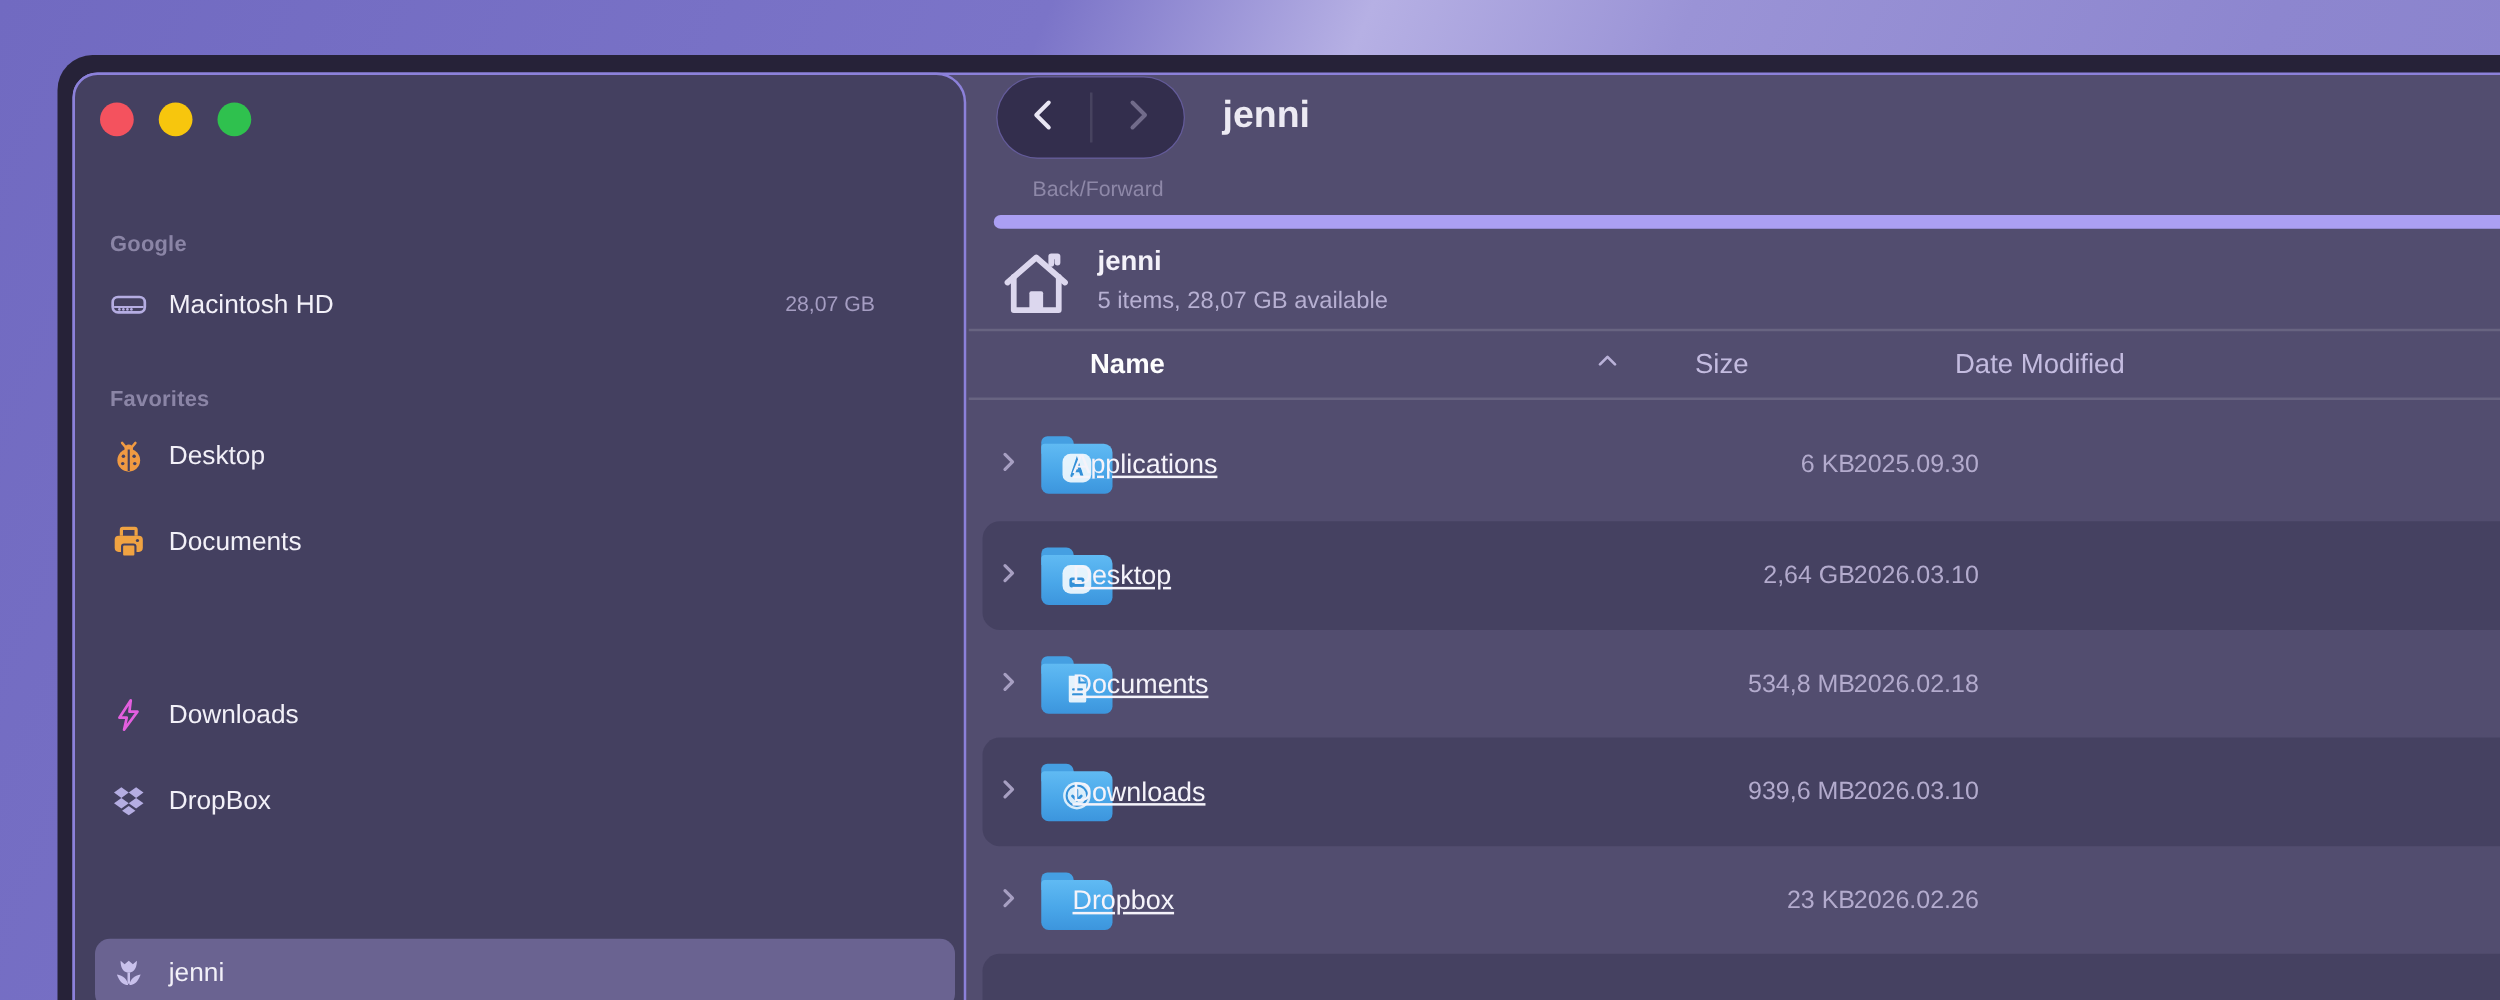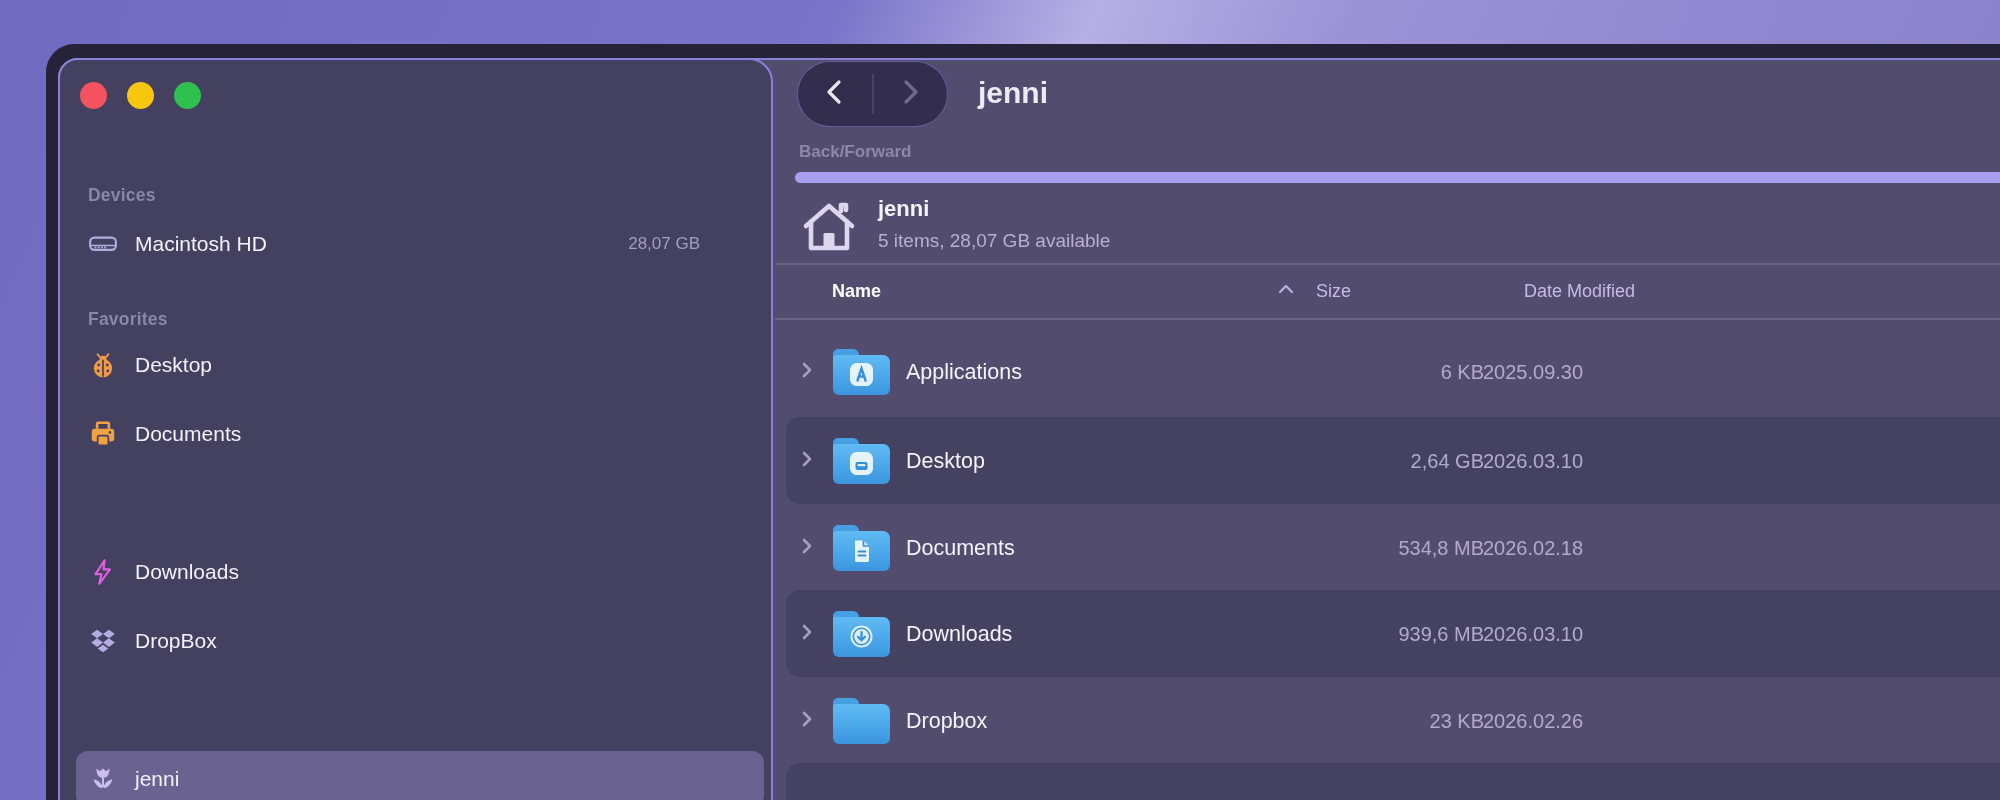--- a/index.html
+++ b/index.html
@@ -30,40 +30,40 @@
   .side-row .detail { position:absolute; right:64px; top:50%; transform:translateY(-50%); color:#a59dc2; font-size:17px; }
   .side-row.selected { background:#6a6391; border-radius:12px; }
 
   
   .nav-pill { position:absolute; left:797px; top:61px; width:151px; height:66px; border-radius:33px;
     background:#332e4d; border:1.5px solid rgba(140,129,218,.55); }
   .nav-pill .sep { position:absolute; left:74px; top:12px; bottom:12px; width:1.5px; background:rgba(255,255,255,.10); }
   .nav-btn { position:absolute; top:0; width:74px; height:100%; display:flex; align-items:center; justify-content:center; }
   .nav-btn.back { left:0; } .nav-btn.fwd { right:0; }
   .win-title { position:absolute; left:978px; top:94px; transform:translateY(-54%); color:#eceaf3; font-size:30px; font-weight:bold; }
-  .bf-label { position:absolute; left:799px; top:152px; transform:translateY(-50%); color:#8e88a8; font-size:17px;font-weight:bold; }
+  .bf-label { position:absolute; left:826px; top:152px; transform:translateY(-50%); color:#8e88a8; font-size:17px; }
   .progress-bar { position:absolute; left:795px; top:172px; width:1205px; height:11px; background:#ab9ff3; border-radius:6px 0 0 6px; }
 
   
   .home-ic { position:absolute; left:799px; top:198px; }
   .loc-name { position:absolute; left:878px; top:209px; transform:translateY(-50%); color:#f3f1f9; font-size:22px; font-weight:bold; }
   .loc-sum { position:absolute; left:878px; top:241px; transform:translateY(-50%); color:#b7b0d2; font-size:19px; }
 
   
   .hline { position:absolute; left:775px; right:0; height:1.5px; background:rgba(255,255,255,.13); }
-  .col-head { position:absolute; top:291px; transform:translateY(-50%); font-size:18px; color:#c4bce0; }
+  .col-head { position:absolute; top:291px; transform:translateY(-50%); font-size:22px; color:#c4bce0;margin-left:40px; }
   .col-head.name { left:832px; color:#fdfdfe; font-weight:bold; }
   .col-head.size { left:1316px;text-align:right; }
   .col-head.date { left:1524px; }
   .sort-caret { position:absolute; left:1276px; top:291px; transform:translateY(-50%); }
 
   .stripe { position:absolute; left:786px; right:0; background:rgba(22,18,44,.20); }
   .row { position:absolute; left:0; right:0; height:87px; }
   .row .disc { position:absolute; left:801px; top:50%; transform:translateY(-50%); }
-  .row .fname { position:absolute; left:906px; top:50%; transform:translateY(-50%); color:#f5f3fa; font-size:21.5px; }
+  .row .fname { position:absolute; left:858px; top:50%; transform:translateY(-50%); color:#f5f3fa; font-size:21.5px;text-decoration:underline; }
   .row .fsize { position:absolute; right:516px; top:50%; transform:translateY(-50%); color:#b3abcd; font-size:20px; }
   .row .fdate { position:absolute; left:1483px; top:50%; transform:translateY(-50%); color:#b3abcd; font-size:20px; }
 
   .folder { position:absolute; left:833px; top:50%; transform:translateY(-50%); width:57px; height:46px; }
   .folder .tab { position:absolute; left:0; top:0; width:26px; height:14px; background:#459fe2; border-radius:5px 6px 0 0; }
   .folder .front { position:absolute; left:0; top:6px; right:0; bottom:0; border-radius:3px 7px 6px 6px;
     background:linear-gradient(180deg,#60baf3 0%,#4aa7e9 55%,#3c95dd 100%); display:flex; align-items:center; justify-content:center; }
 </style>
 </head>
 <body>
@@ -71,21 +71,21 @@
 <div class="desktop">
 
   <div class="win-rim"></div>
   <div class="win-body"></div>
   <div class="sidebar-panel"></div>
 
   <div class="tl red"></div>
   <div class="tl yellow"></div>
   <div class="tl green"></div>
 
-  <div class="side-label" style="top:185px">Devices</div>
+  <div class="side-label" style="top:185px">Google</div>
 
   <div class="side-row" style="top:218px">
     <span class="ic">
       <svg width="30" height="30" viewBox="0 0 28 28">
           <g fill="none" stroke="#b5ade2" stroke-width="2" stroke-linecap="round">
             <rect x="2" y="8" width="24" height="11.5" rx="4"></rect>
             <path d="M3.5 15.5 h21" stroke-width="1.4"></path>
           </g>
           <g fill="#b5ade2">
             <circle cx="7" cy="17.3" r="1"></circle>

